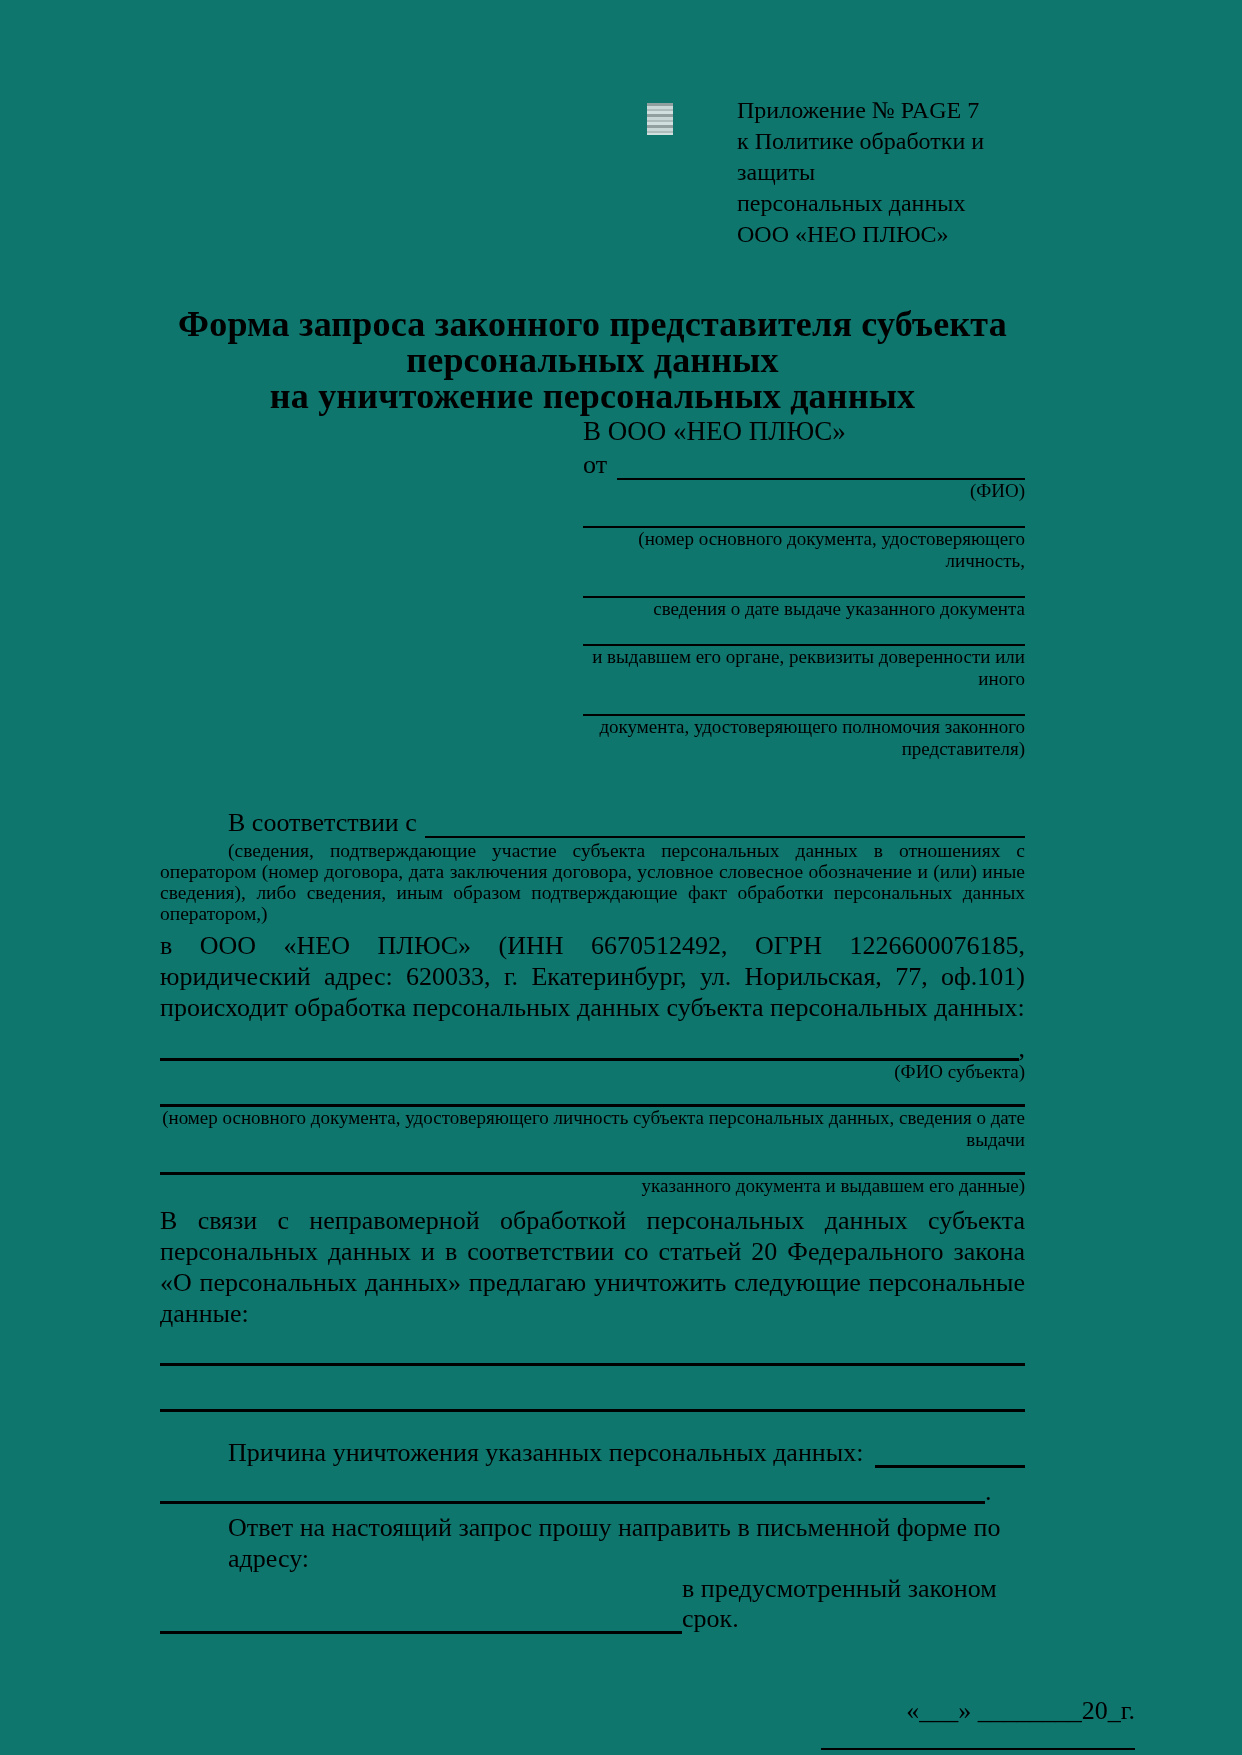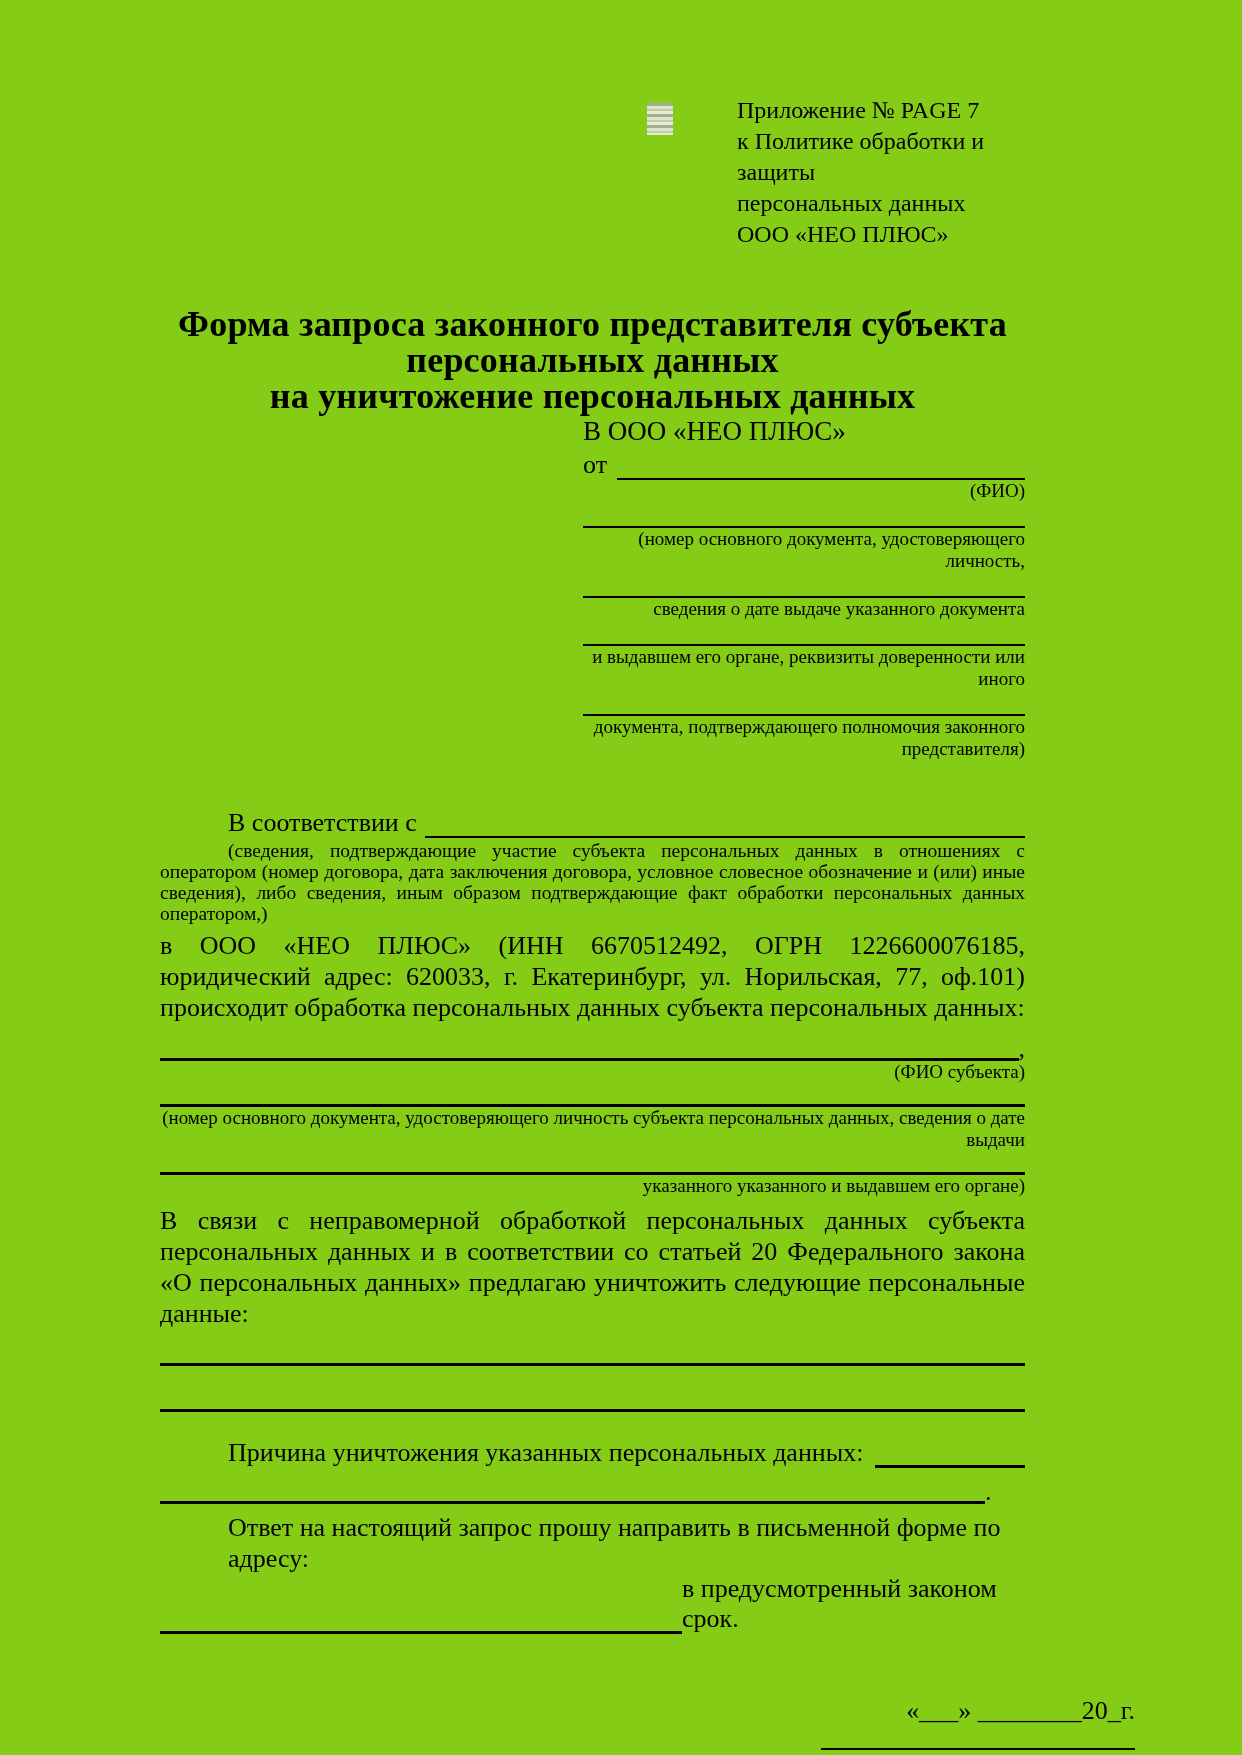--- a/index.html
+++ b/index.html
@@ -1,21 +1,21 @@
 <!DOCTYPE html>
 <html><head>
 <meta charset="utf-8">
 <style>
   * { margin:0; padding:0; box-sizing:border-box; }
   html,body { background:#fff; }
   .page {
     position:relative;
     width:1242px; height:1755px;
     margin:0 auto;
-    background:#84cc16;
+    background:#0f766e;
     color:#000;
     font-family:"Liberation Serif", serif;
     padding:95px 217px 0 160px;
     overflow:hidden;
   }
   
   .header-row { display:flex; justify-content:flex-end; align-items:flex-start; }
   .artifact {
     width:26px; height:32px; margin-right:64px; margin-top:8px;
     background:repeating-linear-gradient(180deg,#a8a8a8 0 3px,#e9e9e9 3px 6px,#c9c9c9 6px 8px,#f3f3f3 8px 11px);
@@ -89,21 +89,21 @@
     <div class="blank"></div>
     <div class="caption">(номер основного документа, удостоверяющего личность,</div>
 
     <div class="blank"></div>
     <div class="caption">сведения о дате выдаче указанного документа</div>
 
     <div class="blank"></div>
     <div class="caption">и выдавшем его органе, реквизиты доверенности или иного</div>
 
     <div class="blank"></div>
-    <div class="caption">документа, подтверждающего полномочия законного представителя)</div>
+    <div class="caption">документа, удостоверяющего полномочия законного представителя)</div>
   </div>
 
   <div class="accordance-row">
     <span class="lbl">В соответствии с</span>
     <span class="fill grow" style="height:26px;"></span>
   </div>
 
   <div class="small-print">(сведения, подтверждающие участие субъекта персональных данных в отношениях с оператором (номер договора, дата заключения договора, условное словесное обозначение и (или) иные сведения), либо сведения, иным образом подтверждающие факт обработки персональных данных оператором,)</div>
 
   <div class="para op-para">в ООО «НЕО ПЛЮС» (ИНН 6670512492, ОГРН 1226600076185, юридический адрес: 620033, г. Екатеринбург, ул. Норильская, 77, оф.101) происходит обработка персональных данных субъекта персональных данных:</div>
@@ -115,21 +115,21 @@
   <div class="caption">(ФИО субъекта)</div>
 
   <div class="subject-line">
     <span class="blankwide"></span>
   </div>
   <div class="caption">(номер основного документа, удостоверяющего личность субъекта персональных данных, сведения о дате выдачи</div>
 
   <div class="subject-line">
     <span class="blankwide"></span>
   </div>
-  <div class="caption">указанного указанного и выдавшем его органе)</div>
+  <div class="caption">указанного документа и выдавшем его данные)</div>
 
   <div class="para req-para">В связи с неправомерной обработкой персональных данных субъекта персональных данных и в соответствии со статьей 20 Федерального закона «О персональных данных» предлагаю уничтожить следующие персональные данные:</div>
 
   <div class="sep-line" style="margin-top:34px;"></div>
   <div class="sep-line" style="margin-top:43px;"></div>
 
   <div class="reason-row">
     <span class="lbl">Причина уничтожения указанных персональных данных:</span>
     <span class="fill grow" style="height:26px; border-bottom-width:3px;"></span>
   </div>

